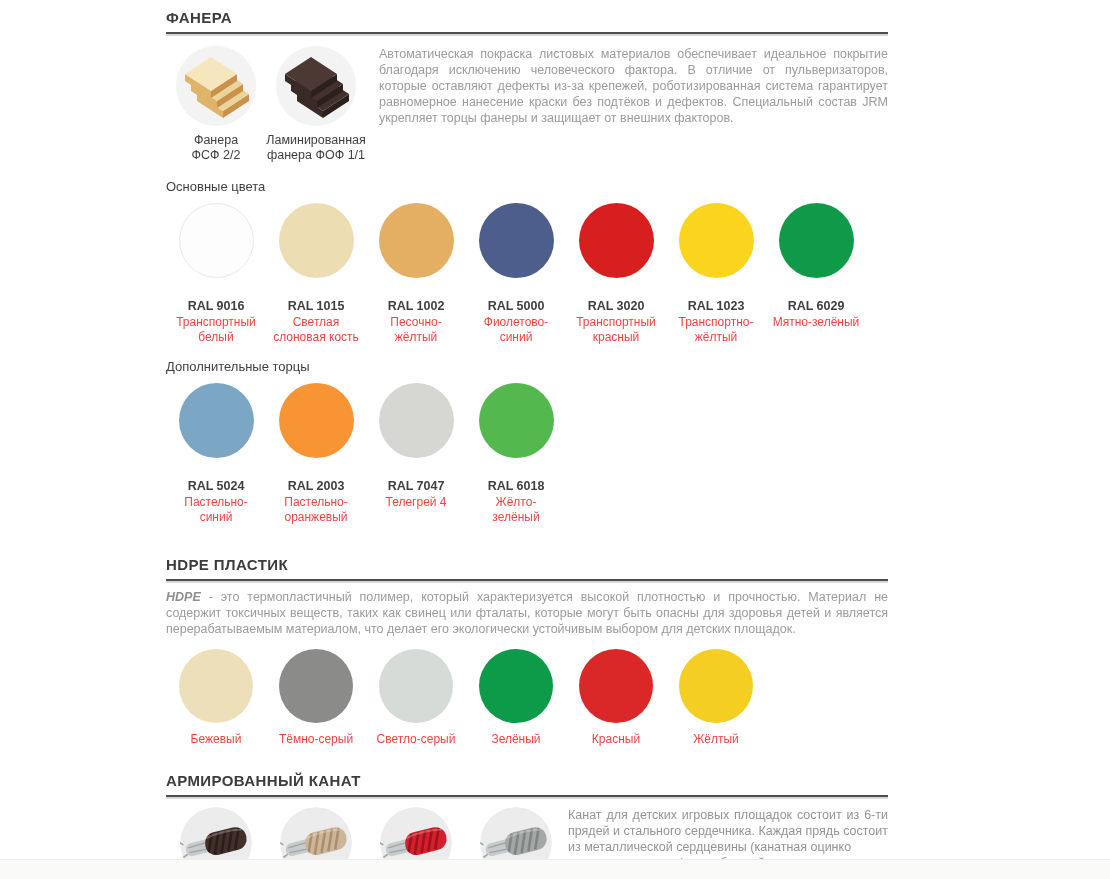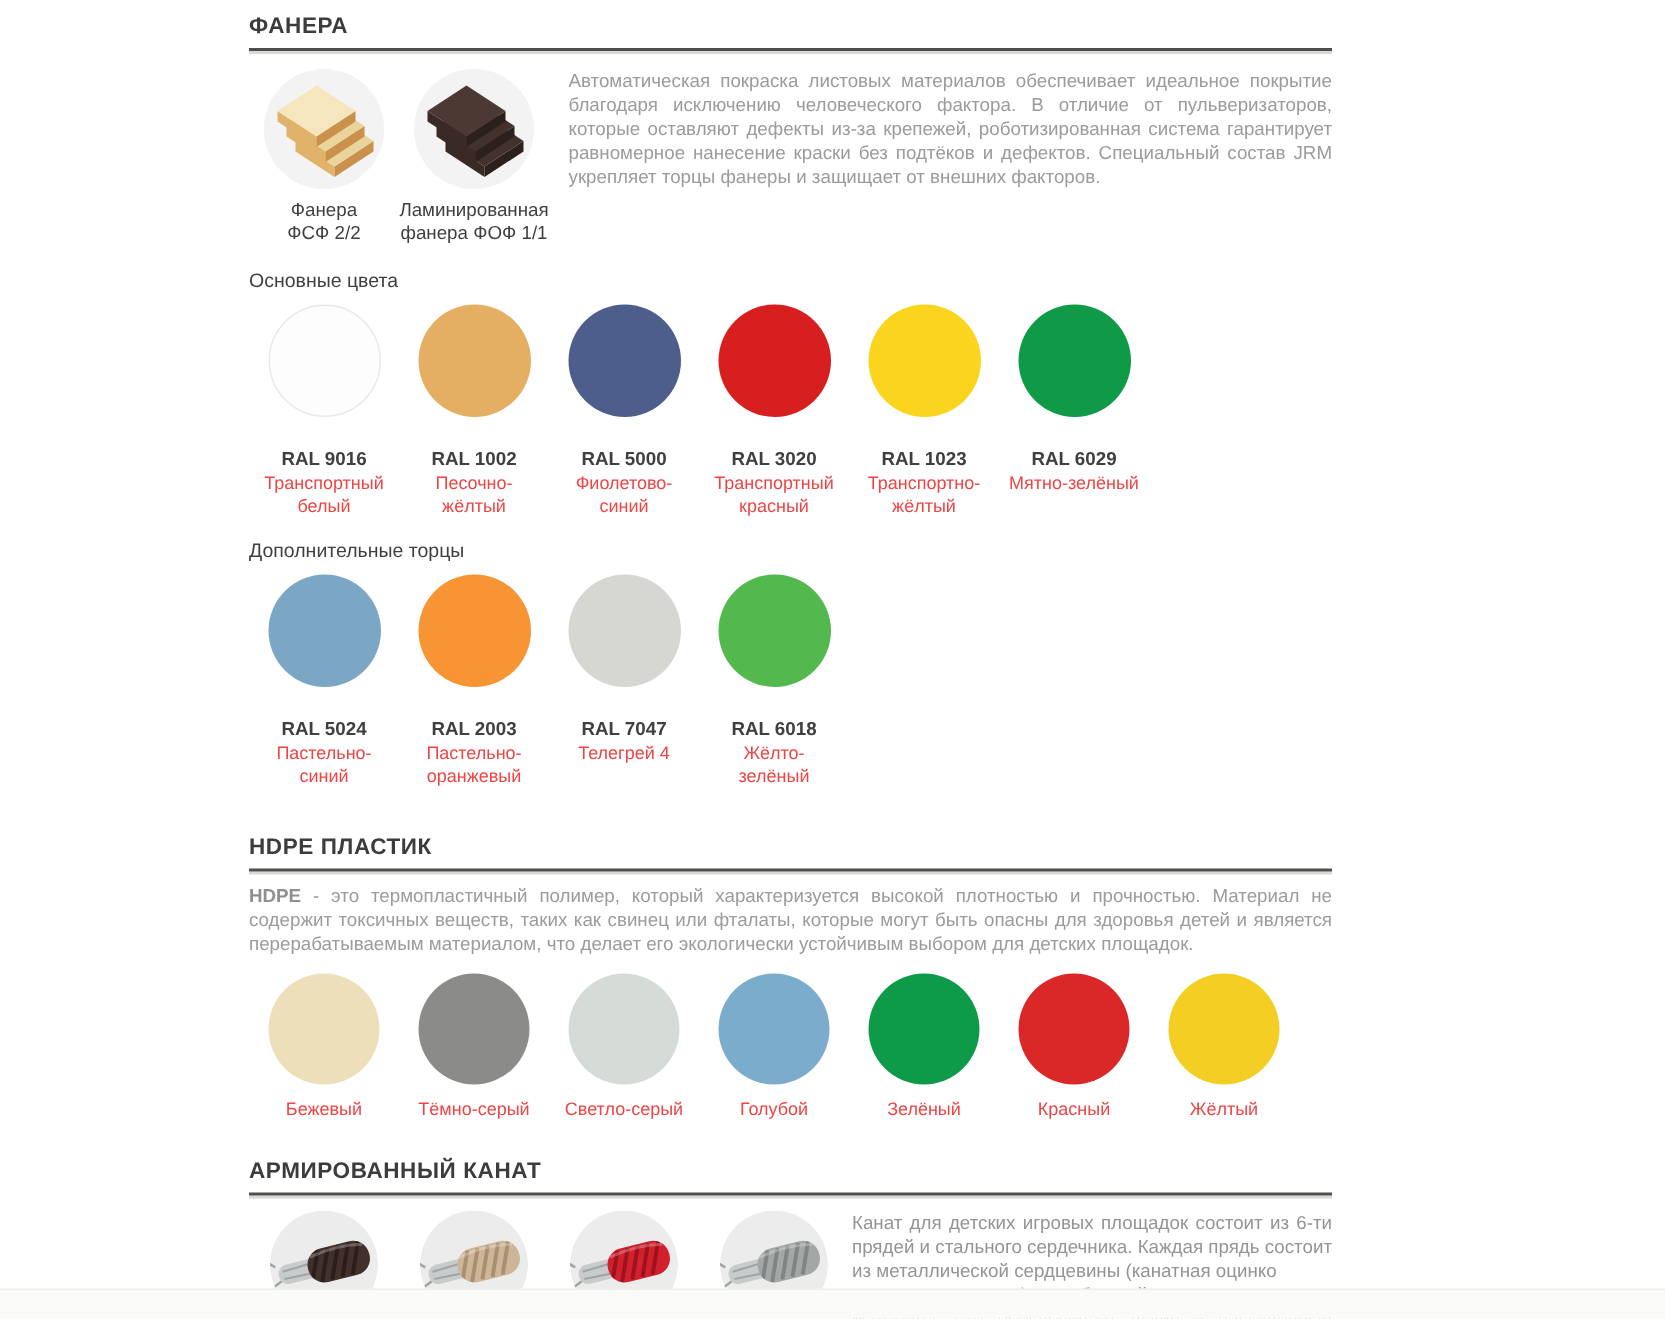--- a/index.html
+++ b/index.html
@@ -12,21 +12,21 @@
   .content{position:absolute;left:166px;top:0;width:722px;}
   .sec-title{
     font-size:15px;font-weight:700;color:#3c3c3c;letter-spacing:.4px;
     padding-top:8px;line-height:20px;
   }
   .rule{height:2px;background:#4e4e4e;box-shadow:0 2px 0 #d8d8d5;margin-top:4px;}
   .sub-title{font-size:13px;color:#3f3f3f;margin-top:16px;line-height:16px;}
   .desc{
     font-size:12.5px;line-height:16px;color:#9b9b9b;text-align:justify;
   }
-  .desc b{font-weight:700;color:#8f8f8f;}
+  .desc b{font-weight:700;color:#8f8f8f;font-style:italic;}
   .ply-row{display:flex;margin-top:12px;}
   .col{width:100px;flex:0 0 100px;text-align:center;}
   .mat-circle{width:80px;height:80px;margin:0 auto;border-radius:50%;overflow:hidden;background:#f4f4f4;}
   .mat-label{font-size:12.5px;color:#3f3f3f;line-height:15px;margin-top:7px;white-space:pre-line;}
   .ply-desc{flex:1 1 auto;margin-left:13px;}
   .swatch-row{display:flex;margin-top:8px;}
   .swatch-circle{border-radius:50%;margin:0 auto;box-sizing:border-box;}
   .sw75{width:75px;height:75px;}
   .sw74{width:74px;height:74px;}
   .swatch-code{font-size:12.5px;font-weight:700;color:#3f3f3f;margin-top:21px;line-height:15px;}
@@ -111,20 +111,26 @@
 
     <div class="sub-title">Основные цвета</div>
     <div class="swatch-row" id="main-swatches">
         <div class="col">
           <div class="swatch-circle sw75" style="background: rgb(253, 253, 253); border: 1px solid rgb(233, 233, 233);"></div>
           <div class="swatch-code">RAL 9016</div>
           <div class="swatch-name">Транспортный
 белый</div>
         </div>
         <div class="col">
+          <div class="swatch-circle sw75" style="background: rgb(237, 221, 179);"></div>
+          <div class="swatch-code">RAL 1015</div>
+          <div class="swatch-name">Светлая
+слоновая кость</div>
+        </div>
+        <div class="col">
           <div class="swatch-circle sw75" style="background: rgb(229, 175, 99);"></div>
           <div class="swatch-code">RAL 1002</div>
           <div class="swatch-name">Песочно-
 жёлтый</div>
         </div>
         <div class="col">
           <div class="swatch-circle sw75" style="background: rgb(77, 94, 140);"></div>
           <div class="swatch-code">RAL 5000</div>
           <div class="swatch-name">Фиолетово-
 синий</div>
@@ -185,24 +191,20 @@
           <div class="swatch-circle sw74" style="background: rgb(237, 223, 185);"></div>
           <div class="swatch-name" style="margin-top: 9px;">Бежевый</div>
         </div>
         <div class="col">
           <div class="swatch-circle sw74" style="background: rgb(139, 139, 137);"></div>
           <div class="swatch-name" style="margin-top: 9px;">Тёмно-серый</div>
         </div>
         <div class="col">
           <div class="swatch-circle sw74" style="background: rgb(213, 219, 215);"></div>
           <div class="swatch-name" style="margin-top: 9px;">Светло-серый</div>
-        </div>
-        <div class="col">
-          <div class="swatch-circle sw74" style="background: rgb(124, 172, 204);"></div>
-          <div class="swatch-name" style="margin-top: 9px;">Голубой</div>
         </div>
         <div class="col">
           <div class="swatch-circle sw74" style="background: rgb(14, 155, 73);"></div>
           <div class="swatch-name" style="margin-top: 9px;">Зелёный</div>
         </div>
         <div class="col">
           <div class="swatch-circle sw74" style="background: rgb(218, 40, 40);"></div>
           <div class="swatch-name" style="margin-top: 9px;">Красный</div>
         </div>
         <div class="col">

